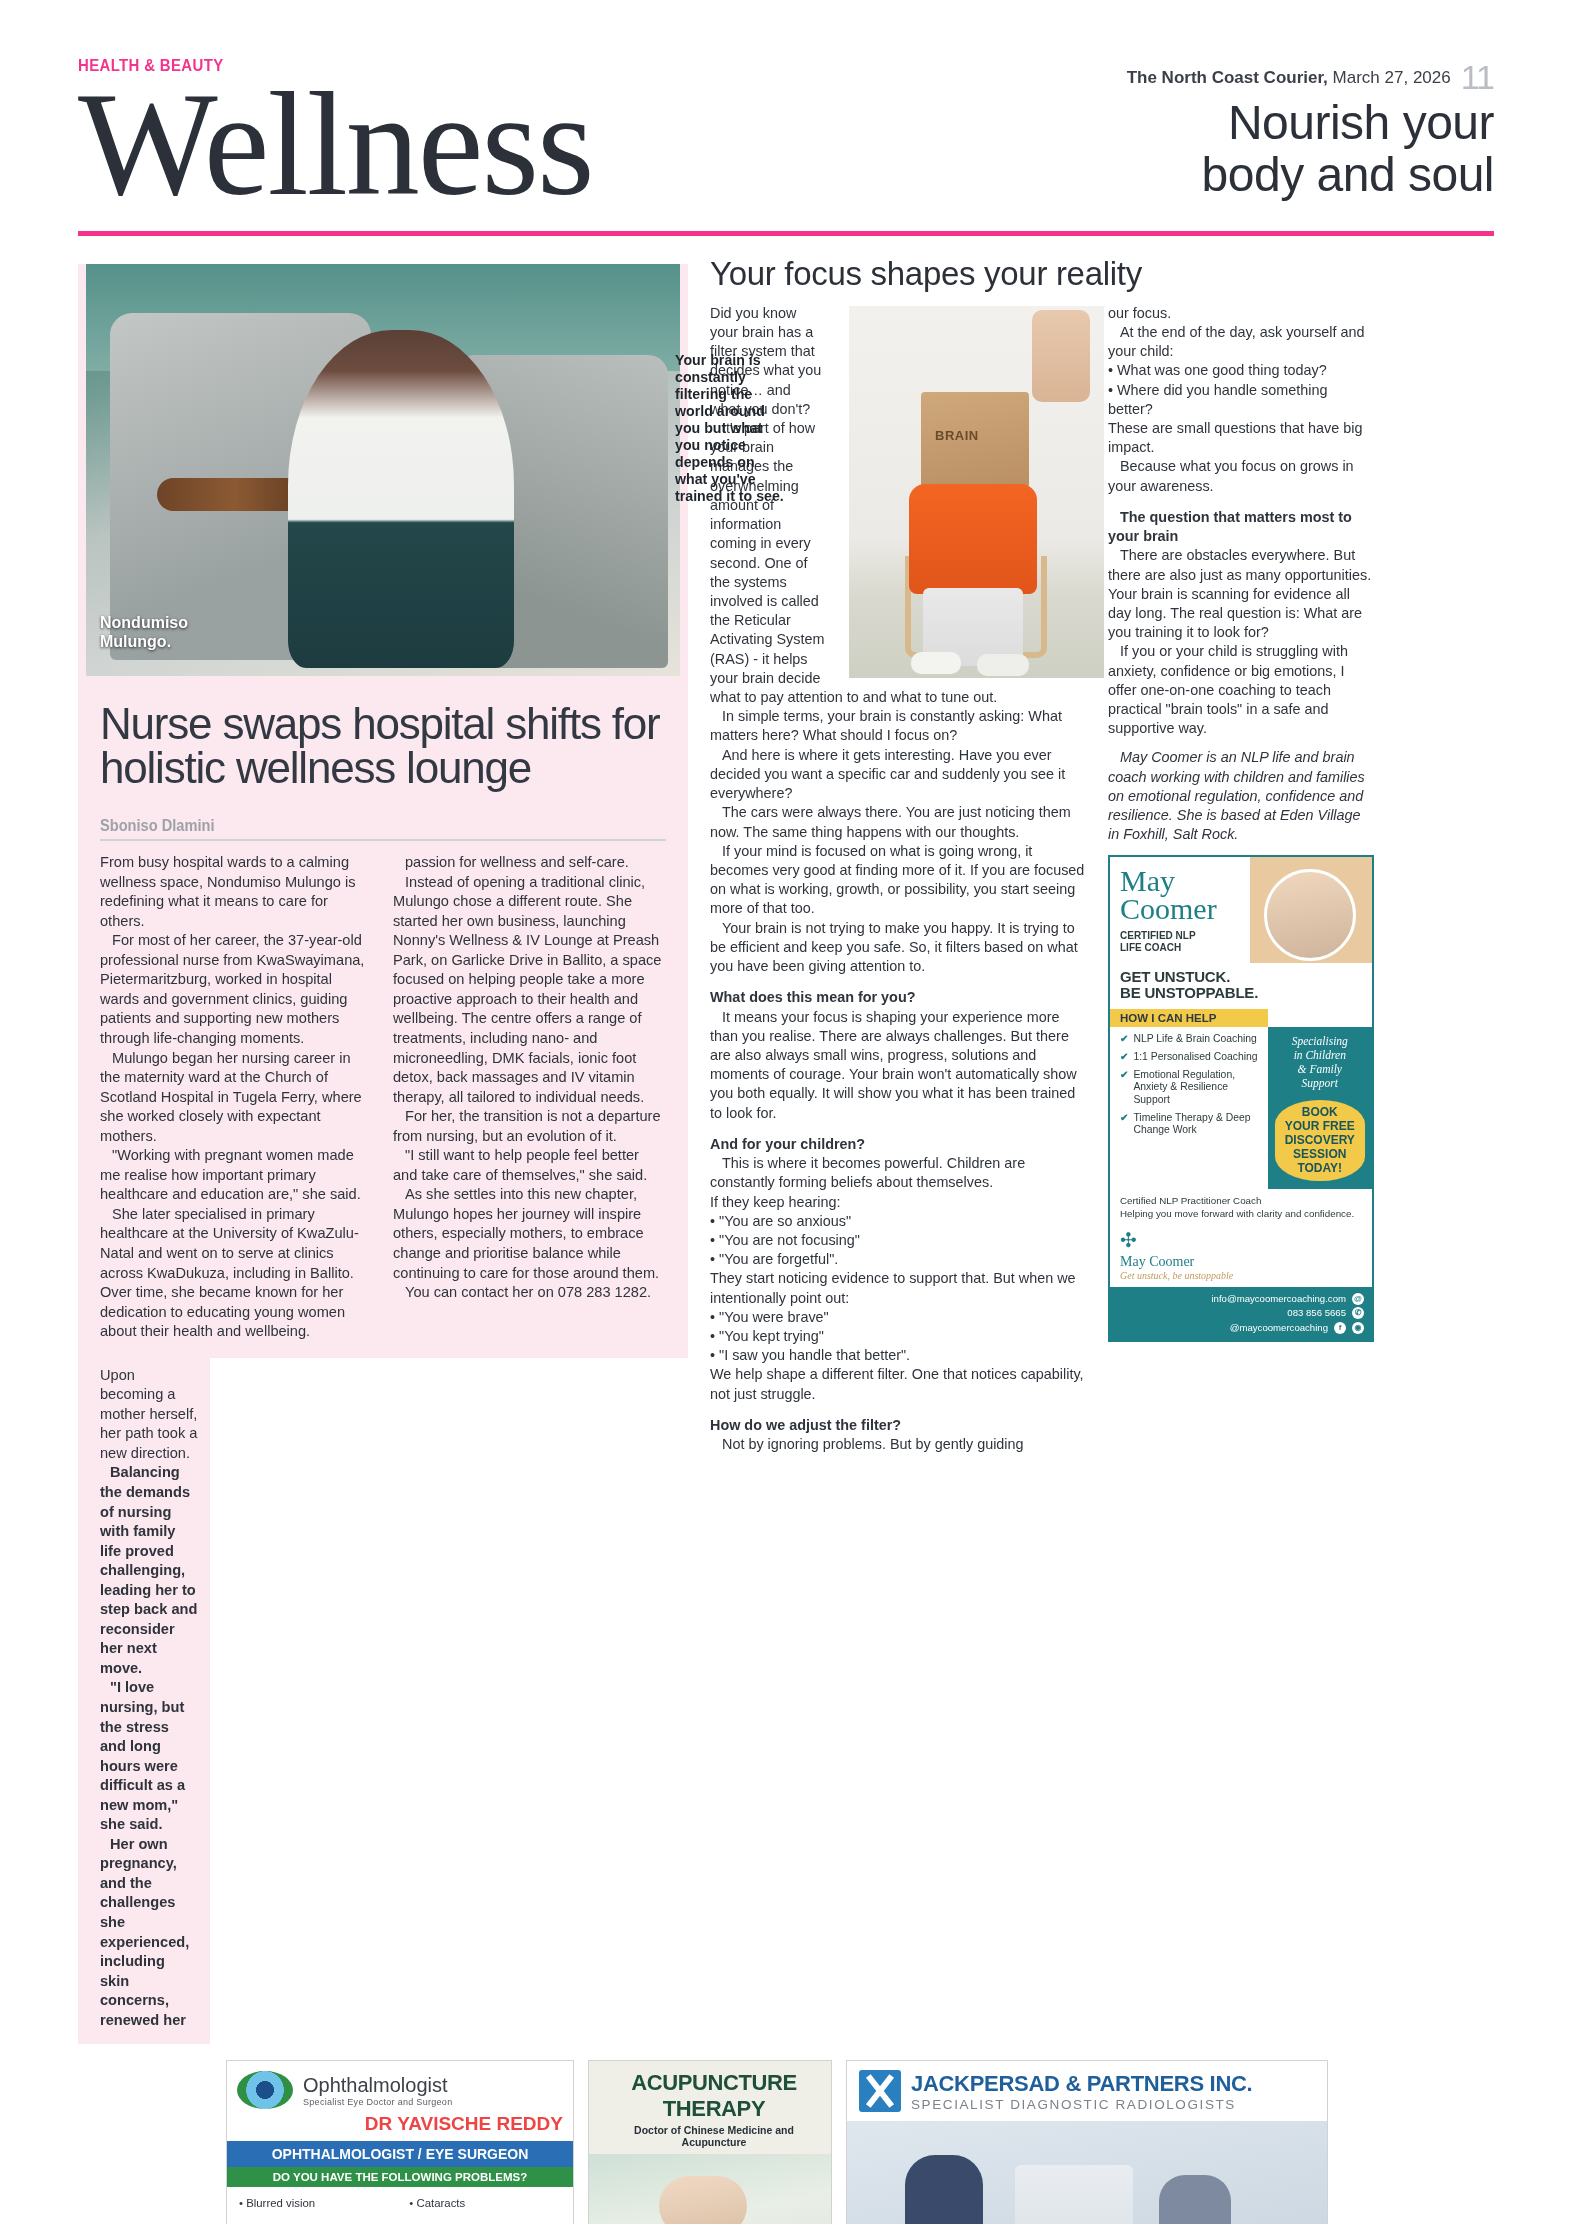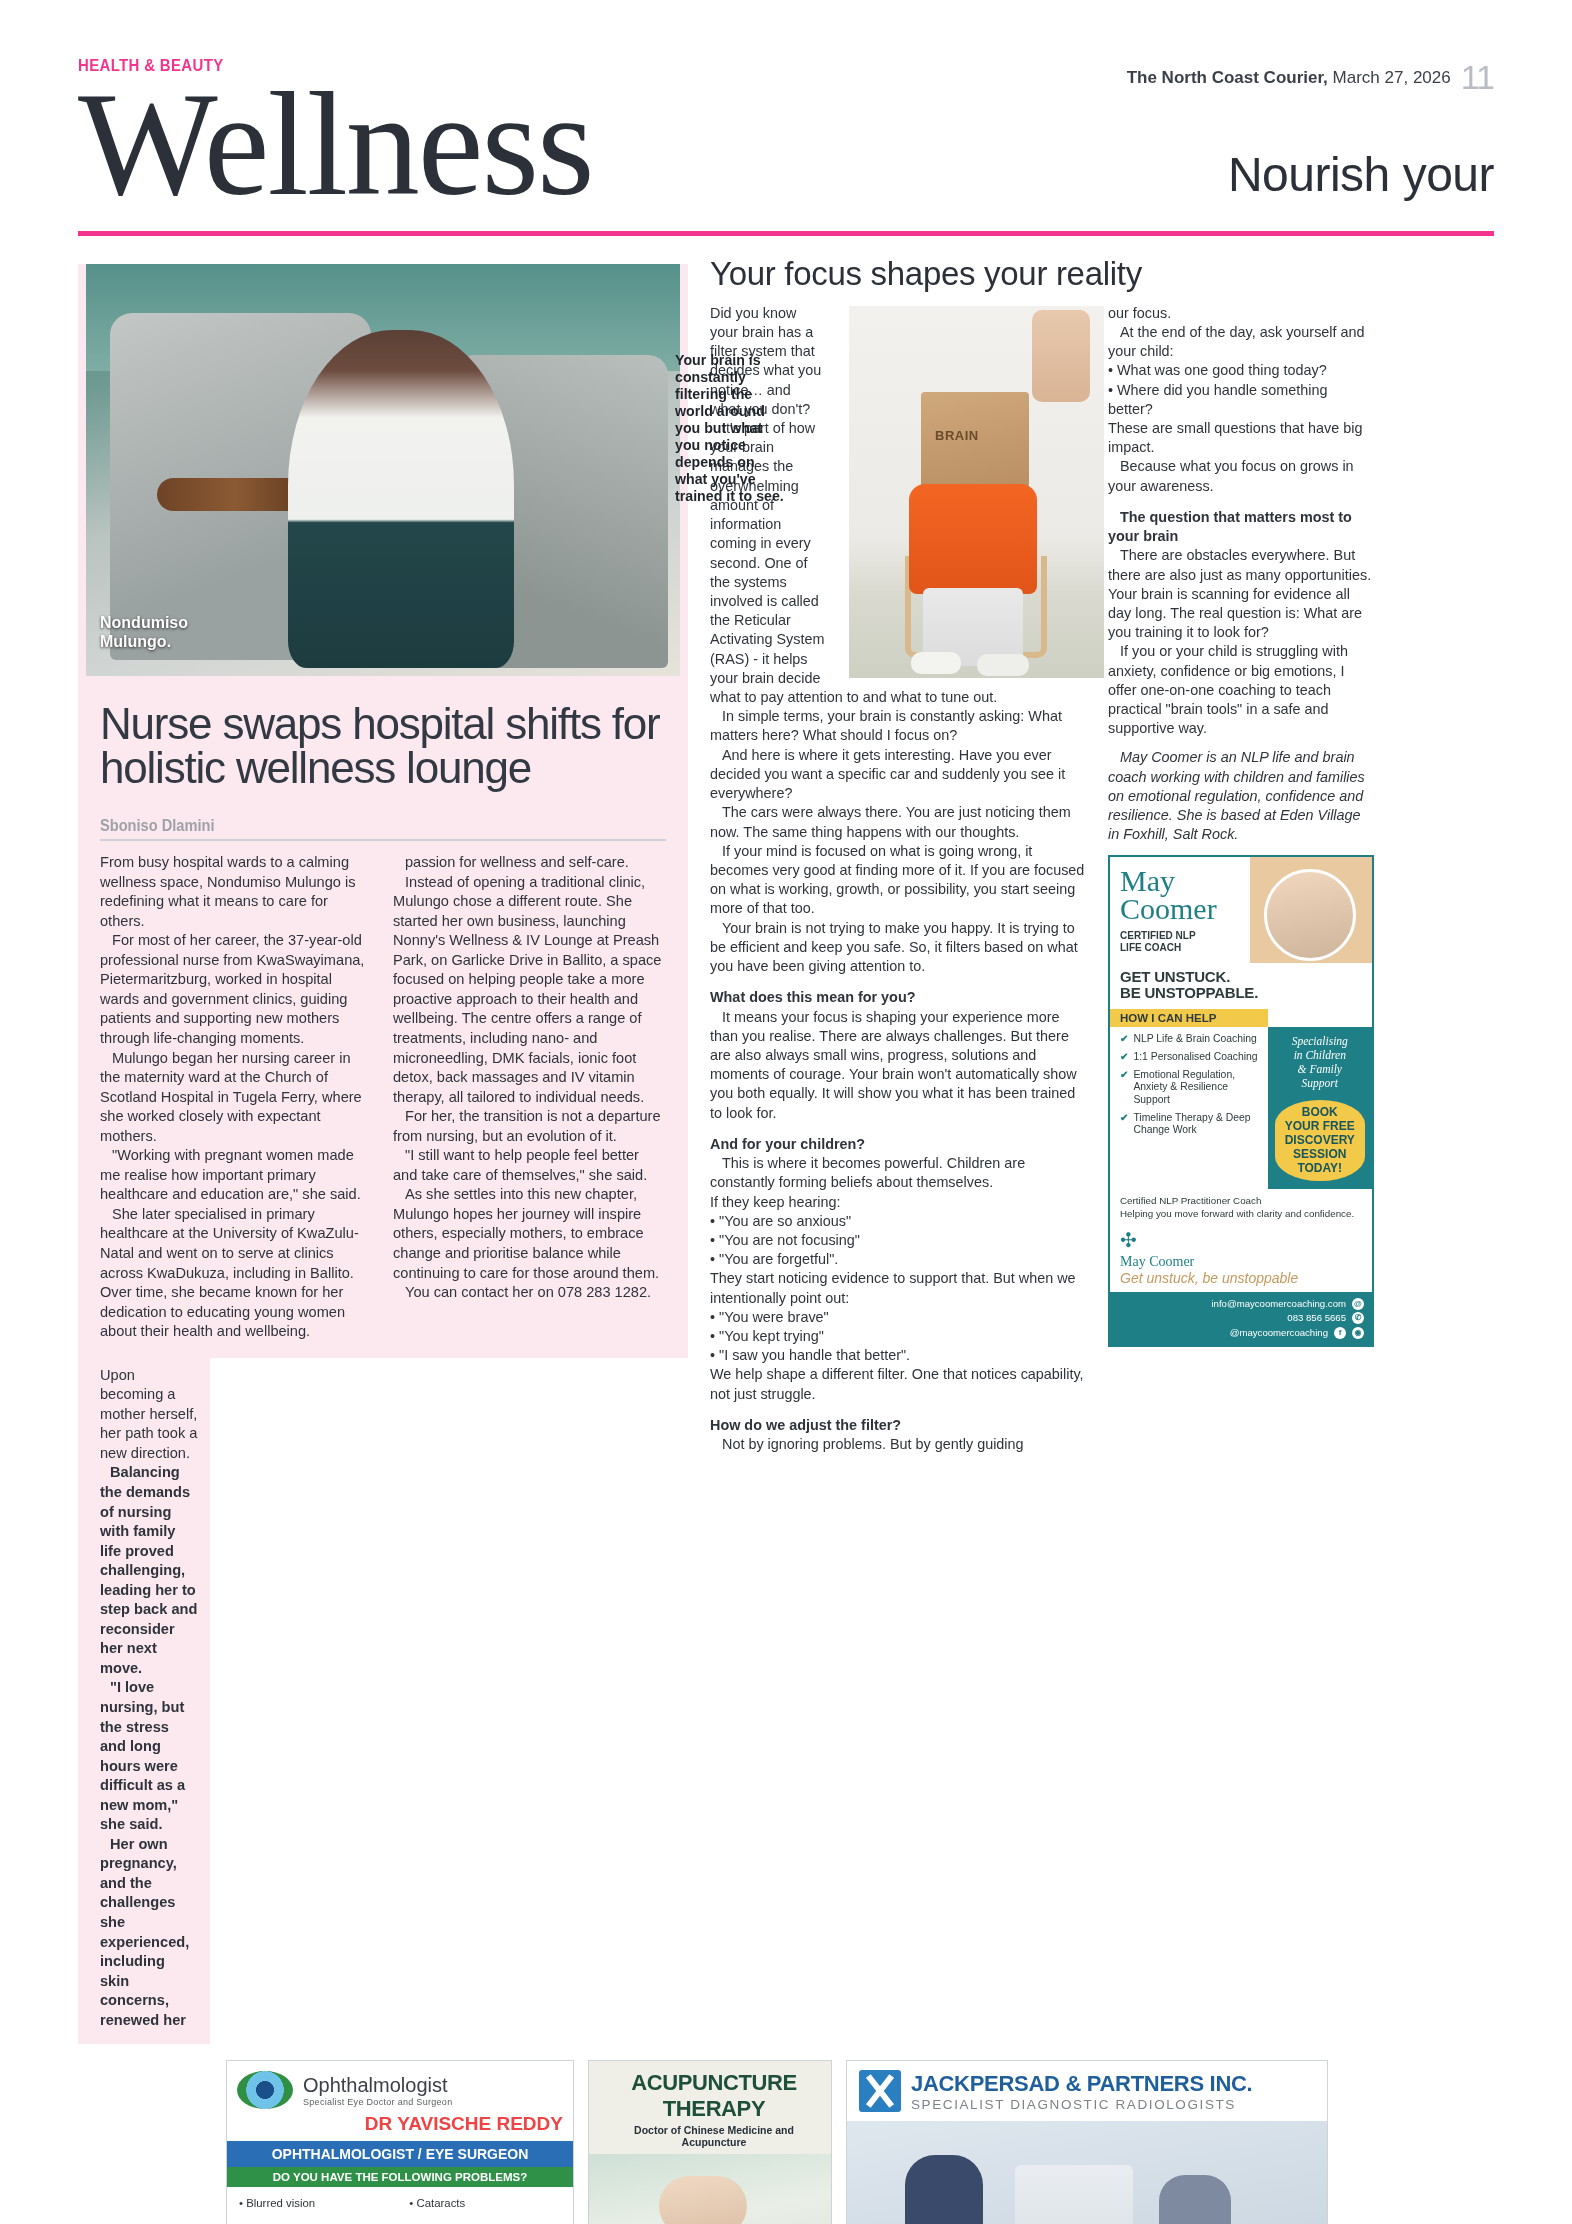--- a/index.html
+++ b/index.html
@@ -188,21 +188,21 @@
   }
   .may-foot { padding:6px 10px 4px 10px; }
   .may-cpn { font-size:10.6px; font-weight:bold; color:#2d3b3d; }
   .may-cpn span { display:block; font-weight:normal; font-size:9.8px; line-height:1.25; }
   .may-contacts { background:#1f7f86; color:#fff; padding:5px 8px; font-size:9.6px; line-height:1.5; }
   .may-contacts div { display:flex; justify-content:flex-end; gap:6px; align-items:center; }
   .mc-ic { display:inline-block; width:12px; height:12px; border-radius:50%; background:#fff; color:#1f7f86;
            font-size:8px; text-align:center; line-height:12px; font-weight:bold; }
   .may-bird { padding:4px 0 2px 10px; color:#1f7f86; font-size:20px; }
   .may-logo2 { font-family:"Liberation Serif", serif; color:#1f7f86; font-size:14px; padding-left:10px; }
-  .may-tag { font-family:Liberation Sans, sans-serif; font-style:italic; color:#c49a5e; font-size:14px; padding:0 0 6px 10px; }
+  .may-tag { font-family:Liberation Serif, serif; font-style:italic; color:#c49a5e; font-size:10px; padding:0 0 6px 10px; }
 
   
   .ads { display:flex; gap:14px; margin-top:16px; padding:0 0 0 148px; }
   .ad { background:#fff; }
 
   
   .ad-eye { width:348px; border:1px solid #cfd3d6; }
   .eye-head { display:flex; align-items:center; gap:10px; padding:10px 10px 4px 10px; }
   .eye-icon { width:56px; height:38px; border-radius:50%;
      background:radial-gradient(circle at 50% 50%,#1a4f8a 0 26%,#6fc3e8 27% 55%,#2f8f43 56% 100%); }
@@ -249,20 +249,21 @@
 
   <div class="masthead">
     <div class="kicker">HEALTH &amp; BEAUTY</div>
     <div class="dateline">
       <b>The North Coast Courier,</b><span> March 27, 2026</span><span class="pagenum">11</span>
     </div>
     <div class="mast-row">
       <div class="wordmark">Wellness</div>
       <div class="tagline">
         <div>Nourish your</div>
+        <div>body and soul</div>
       </div>
     </div>
     <div class="pink-rule"></div>
   </div>
 
   <div class="grid">
 
     <div class="col-left">
       <div class="feature">
 

